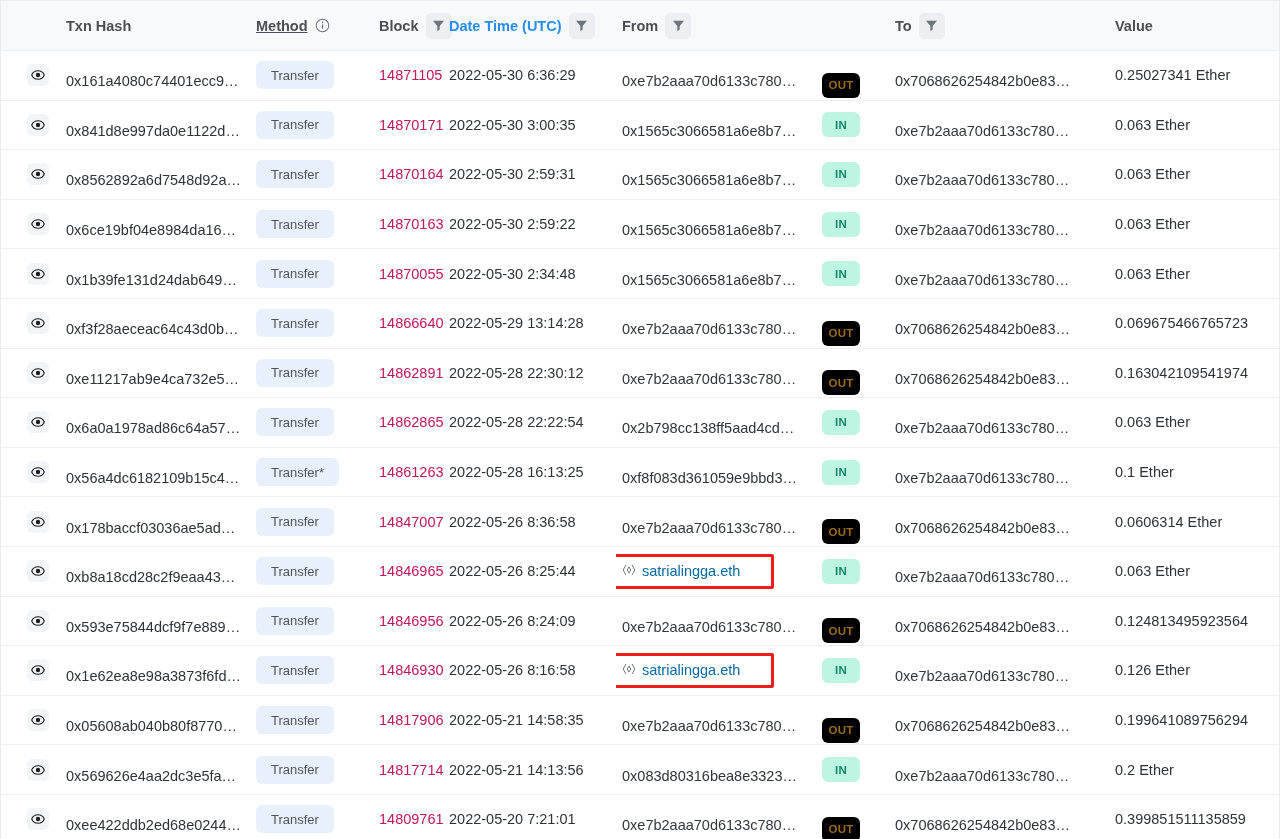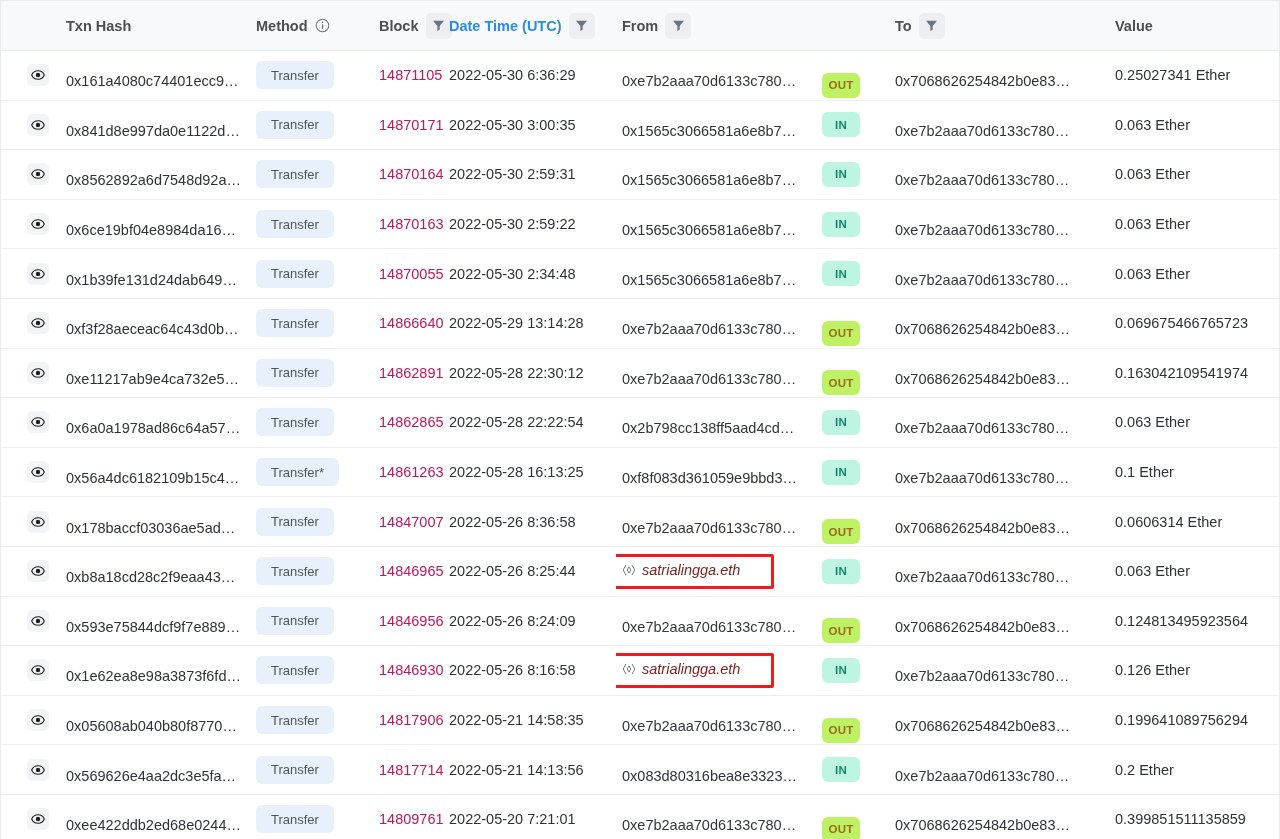--- a/index.html
+++ b/index.html
@@ -46,21 +46,21 @@
     vertical-align: middle;
     white-space: nowrap;
     border-bottom: 1px solid #e9ecef;
     border-top: 1px solid #e9ecef;
   }
   .th-inner { display: flex; align-items: center; gap: 7px; }
 
   
   .c-eye    { width: 52px; }
   .c-hash   { width: 193px; }
-  .c-method { width: 130px; }
+  .c-method { width: 130px; text-decoration: underline; }
   .c-block  { width: 70px; }
   .c-date   { width: 170px; }
   .c-from   { width: 205px; }
   .c-dir    { width: 70px; }
   .c-to     { width: 215px; }
   .c-value  { width: 175px; }
 
   .pl-hash   { padding-left: 13px; }
   .pl-method { padding-left: 10px; }
   .pl-block  { padding-left: 3px; }
@@ -152,29 +152,28 @@
     align-items: center;
     justify-content: center;
     width: 38px;
     height: 25px;
     border-radius: 6px;
     font-size: 11.5px;
     font-weight: 700;
     letter-spacing: 0.3px;
   }
   .dir-in  { background: #bdf4e2; color: #14866a; }
-  .dir-out { background: #bef264; color: #9b6b1a; margin-top: 20px; }
+  .dir-out { background: #000000; color: #9b6b1a; margin-top: 20px; }
 
   
   .ens {
     display: inline-flex;
-    align-items: center;
+    align-items: flex-start;
     gap: 6px;
-    color: #7f1d1d;
-    font-style: italic;
+    color: #0369a1;
   }
   .ens-icon { display: inline-flex; flex: none; }
 
   
   td.highlight-cell {
     position: relative;
   }
   .hl-box {
     position: absolute;
     left: -12px;

